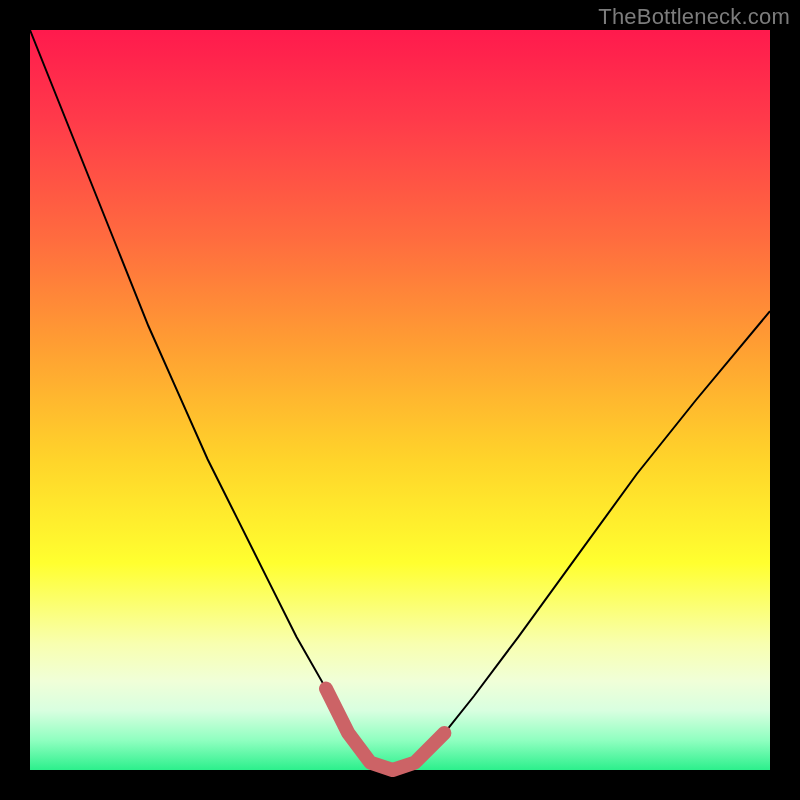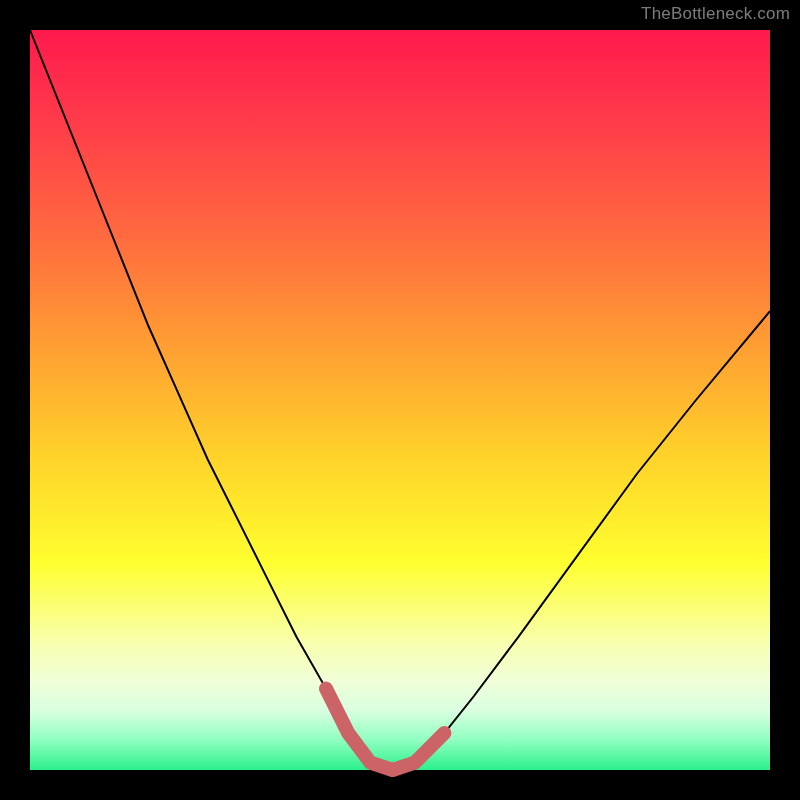--- a/index.html
+++ b/index.html
@@ -38,21 +38,21 @@
       #d8ffe0 92%,
       #8fffc0 96%,
       #2cf08c 100%
     );
   }
   .watermark {
     position: absolute;
     top: 4px;
     right: 10px;
     color: #7c7c7c;
-    font-size: 17px;
+    font-size: 22px;
     letter-spacing: 0.2px;
     font-weight: 400;
     z-index: 20;
   }
   svg.curves {
     position: absolute;
     left: 0;
     top: 0;
     width: 740px;
     height: 740px;

